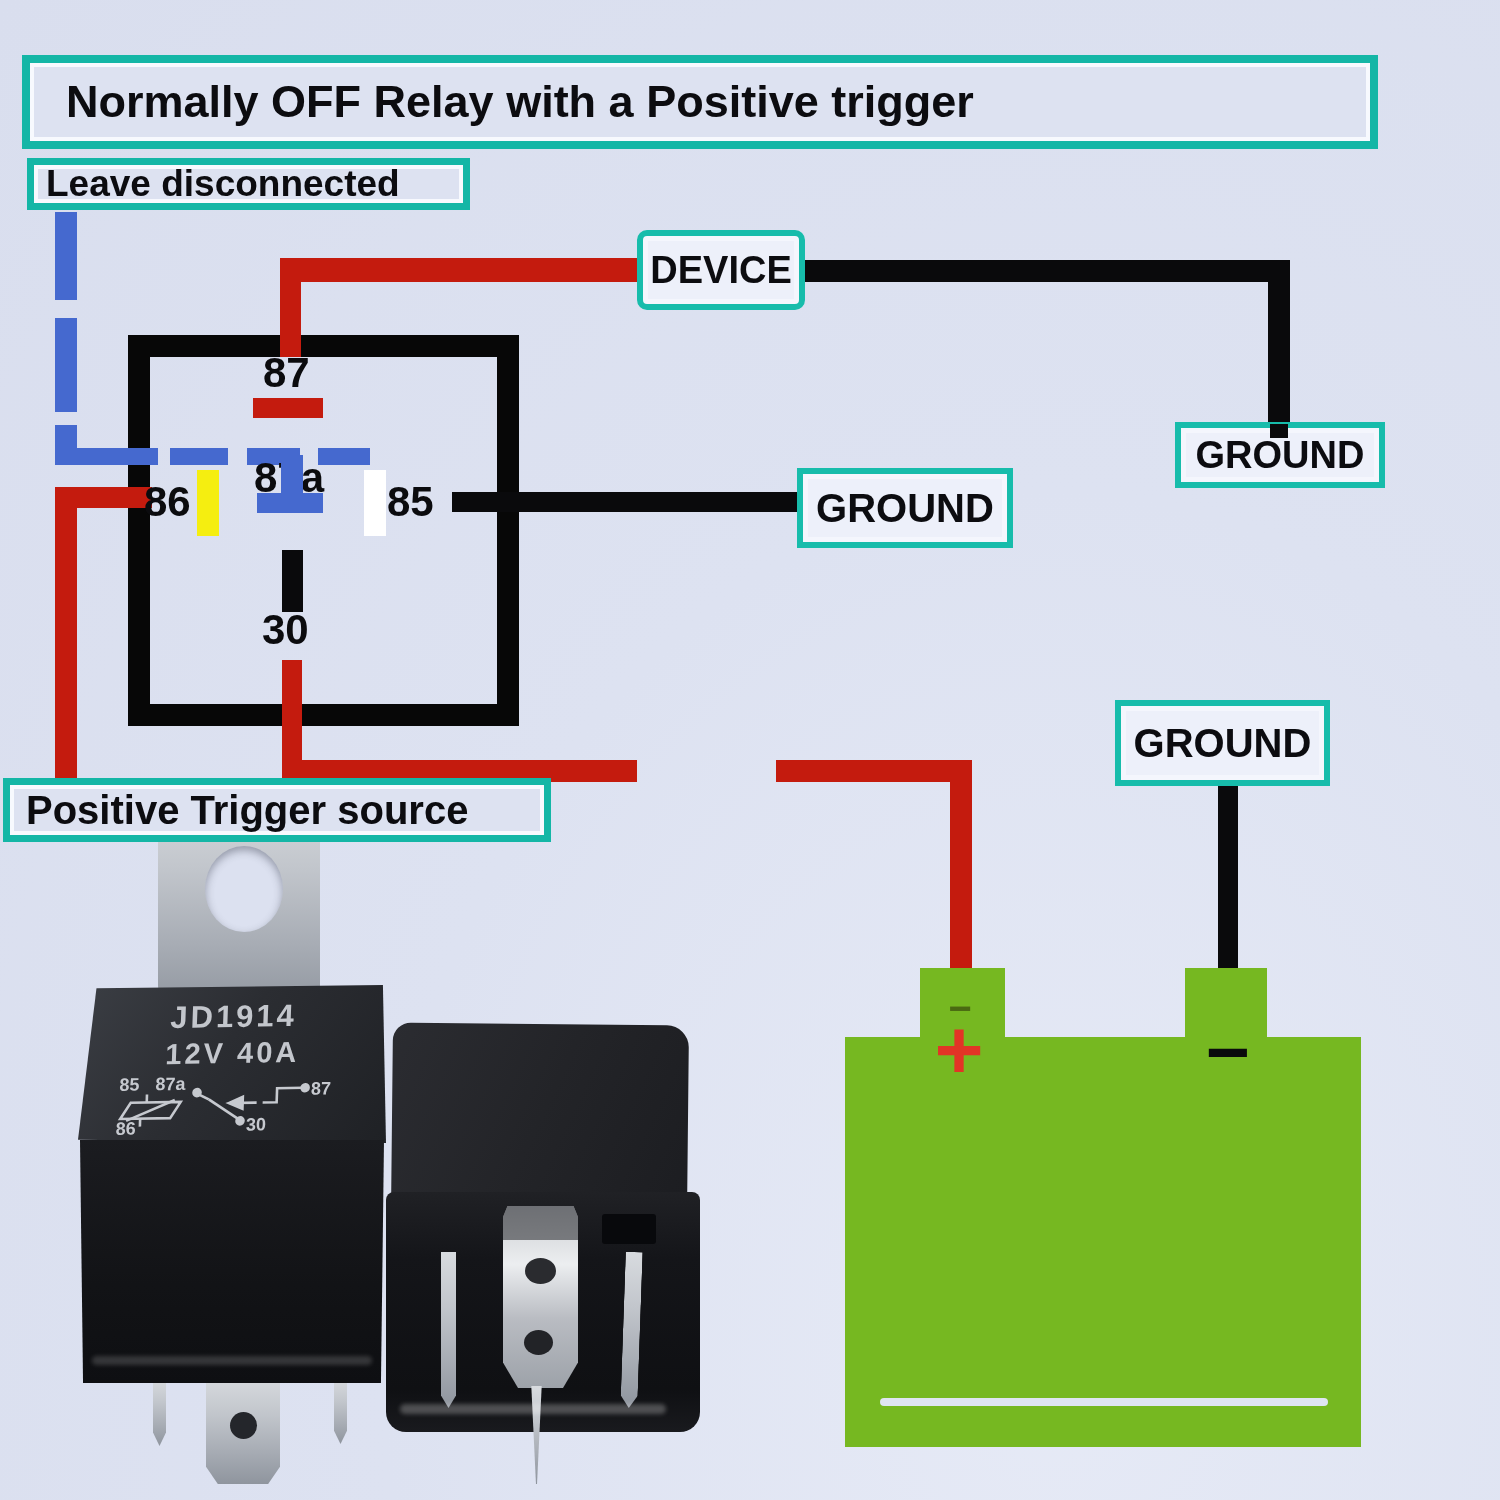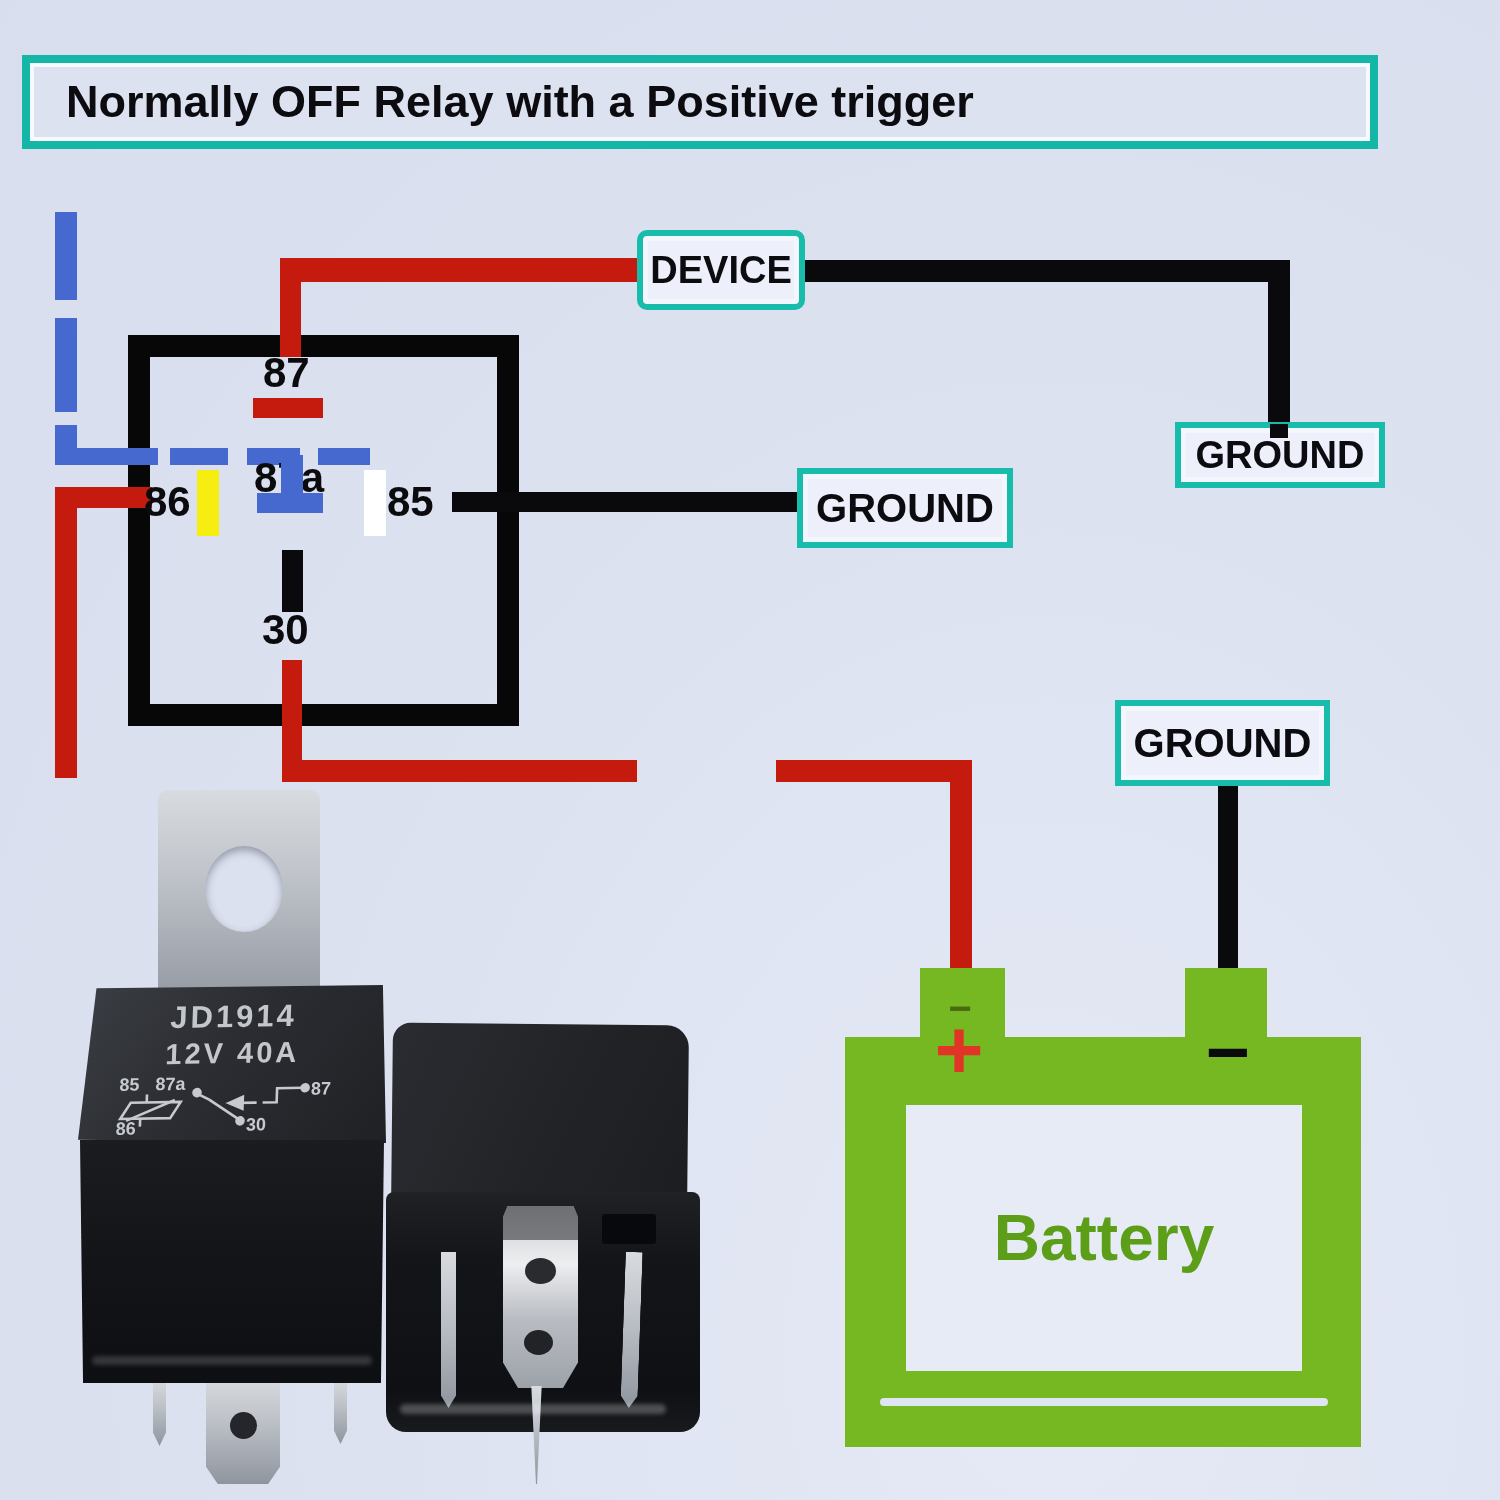--- a/index.html
+++ b/index.html
@@ -141,44 +141,47 @@
     <div style="position:absolute;left:0;top:0;width:100%;height:34px;background:rgba(18,20,24,.5);"></div>
     <div style="position:absolute;left:22px;top:52px;width:31px;height:26px;border-radius:50%;background:#2a2b2f;"></div>
     <div style="position:absolute;left:21px;top:124px;width:29px;height:25px;border-radius:50%;background:#222327;"></div>
   </div>
   <div class="photo metal" style="left:530px;top:1386px;width:13px;height:98px;z-index:11;clip-path:polygon(10% 0,90% 0,54% 100%,46% 100%);"></div>
   <div class="photo metal" style="left:623px;top:1252px;width:17px;height:156px;z-index:11;transform:rotate(2deg);clip-path:polygon(0 0,100% 0,100% 92%,50% 100%,0 92%);"></div>
 
   <div class="battery-part green" style="left:920px;top:968px;width:85px;height:80px;"></div>
   <div class="battery-part green" style="left:1185px;top:968px;width:82px;height:80px;"></div>
   <div class="battery-part green" style="left:845px;top:1037px;width:516px;height:410px;"></div>
-  <div class="battery-part" style="left:906px;top:1105px;width:396px;height:266px;background:#e7ebf6;display:flex;align-items:center;justify-content:center;">
-    <span style="font-weight:bold;font-size:64px;color:#5c9e17;">Battery</span>
-  </div>
   <div class="battery-part" style="left:880px;top:1398px;width:448px;height:8px;background:#dfe5f2;border-radius:4px;"></div>
   <div class="battery-part" style="left:935px;top:988px;width:50px;text-align:center;font-weight:bold;font-size:40px;line-height:1;color:#4a6a12;">−</div>
   <div class="battery-part" style="left:928px;top:1008px;width:62px;text-align:center;font-weight:bold;font-size:84px;line-height:1;color:#e23426;">+</div>
   <div class="battery-part" style="left:1198px;top:1014px;width:60px;text-align:center;font-weight:bold;font-size:76px;line-height:1;color:#0a0a0c;">−</div>
 
   <div class="lbl teal-bg" style="left:22px;top:55px;width:1356px;height:94px;padding-left:36px;font-size:45px;">
     <span>Normally OFF Relay with a Positive trigger</span>
   </div>
 
+  <div class="lbl teal-bg" style="left:27px;top:158px;width:443px;height:52px;padding-left:12px;font-size:37px;border-width:7px;">
+    <span>Leave disconnected</span>
+  </div>
 
   <div class="lbl teal-light center" style="left:637px;top:230px;width:168px;height:80px;font-size:38px;border-radius:10px;">
     <span>DEVICE</span>
   </div>
 
   <div class="lbl teal-light center" style="left:1175px;top:422px;width:210px;height:66px;font-size:38px;">
     <span>GROUND</span>
   </div>
 
   <div class="lbl teal-light center" style="left:797px;top:468px;width:216px;height:80px;font-size:40px;">
     <span>GROUND</span>
   </div>
 
   <div class="lbl teal-light center" style="left:1115px;top:700px;width:215px;height:86px;font-size:40px;">
     <span>GROUND</span>
   </div>
 
 
+  <div class="lbl teal-bg" style="left:3px;top:778px;width:548px;height:64px;padding-left:16px;font-size:40px;border-width:7px;">
+    <span>Positive Trigger source</span>
+  </div>
 
 </div>
 
 </body></html>

